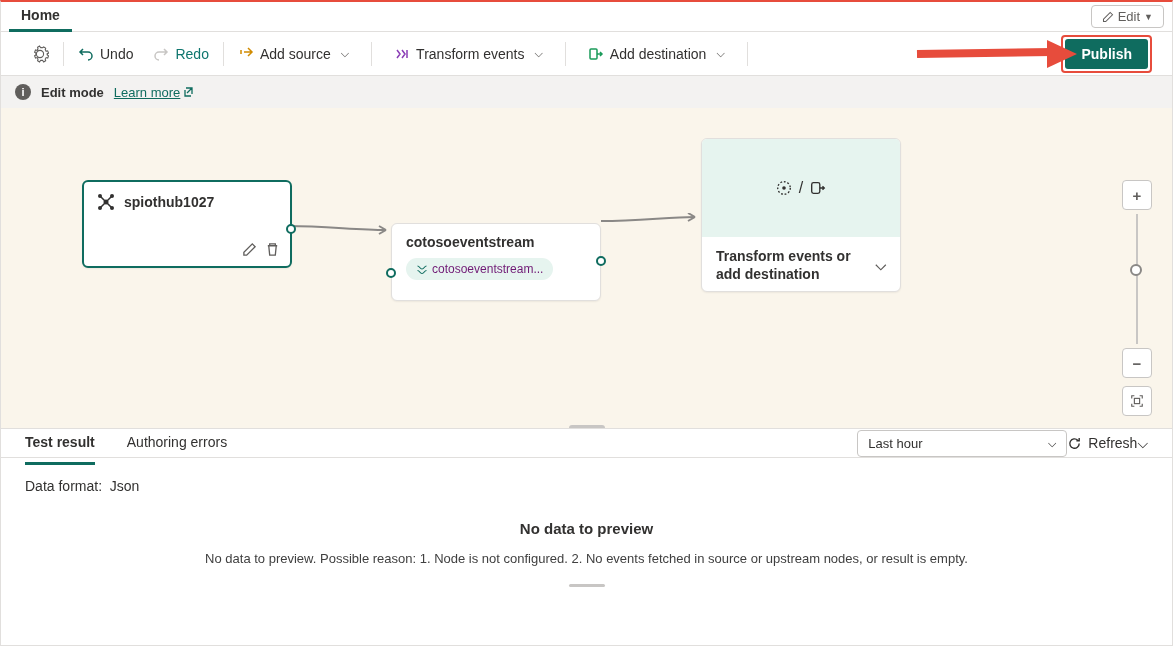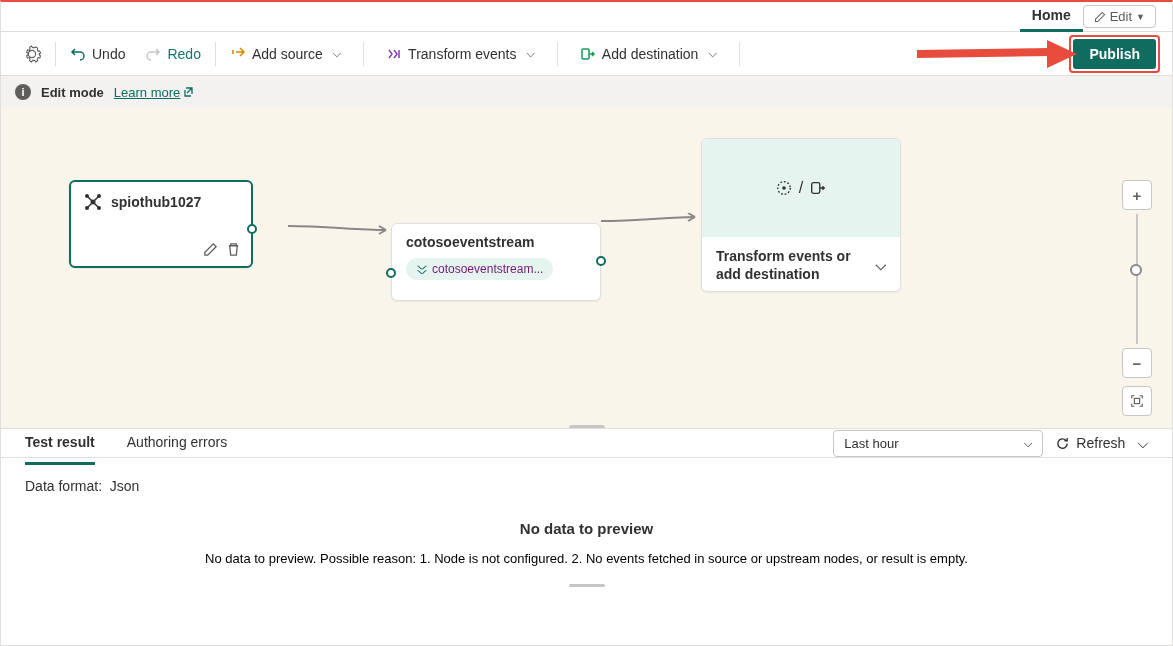--- a/index.html
+++ b/index.html
@@ -13,23 +13,23 @@
   overflow: hidden;
   position: relative;
   border: 1px solid #e1dfdd;
   border-top: 2px solid #e74c3c;
 }
 
 
 .top-tabs {
   display: flex;
   align-items: center;
-  justify-content: flex-end;
+  justify-content: space-between;
   height: 30px;
-  padding: 0 16px;
+  padding: 0 8px;
   border-bottom: 1px solid #e1dfdd;
 }
 .tab-left { display: flex; align-items: center; gap: 8px; }
 .tab {
   padding: 6px 12px;
   font-size: 14px;
   font-weight: 600;
   cursor: pointer;
   border-bottom: 3px solid transparent;
 }
@@ -44,21 +44,21 @@
   border-radius: 4px;
   cursor: pointer;
   color: #605e5c;
 }
 
 
 .toolbar {
   display: flex;
   align-items: center;
   height: 44px;
-  padding: 0 12px;
+  padding: 0 20px;
   border-bottom: 1px solid #e1dfdd;
   position: relative;
   gap: 0;
 }
 .tb-btn {
   display: flex;
   align-items: center;
   gap: 6px;
   padding: 6px 10px;
   cursor: pointer;
@@ -141,21 +141,21 @@
   box-shadow: 0 1px 2px rgba(0,0,0,0.06);
 }
 .node.selected { border: 2px solid #0f6c5f; }
 .port {
   width: 10px; height: 10px;
   border: 2px solid #0f6c5f;
   background: #fff;
   border-radius: 50%;
   position: absolute;
 }
-.node1 { left: 68px; top: 72px; width: 184px; height: 88px; }
+.node1 { left: 81px; top: 72px; width: 210px; height: 88px; }
 .node1 .title-row { display: flex; align-items: center; gap: 8px; padding: 10px 12px; font-weight: 600; font-size: 14px;}
 .node1-icons { position: absolute; bottom: 6px; right: 10px; display: flex; gap: 8px; }
 .node1-icons span { cursor: pointer; color: #605e5c; font-size: 15px;}
 .node2 { left: 390px; top: 75px; width: 210px; height: 78px; padding: 10px 14px; margin-top: 40px;}
 .node2 .nt { font-weight: 600; font-size: 14px; margin-bottom: 8px;}
 .pill {
   display: inline-flex;
   align-items: center;
   gap: 4px;
   background: #e6f4ef;
@@ -249,21 +249,21 @@
   gap: 32px;
 }
 .btab {
   font-size: 14px;
   padding: 12px 0;
   cursor: pointer;
   border-bottom: 3px solid transparent;
   margin-bottom: -1px;
 }
 .btab.active { border-bottom-color: #0f6c5f; font-weight: 600;}
-.btabs-right { margin-left: auto; display: flex; align-items: center; gap: 12px;}
+.btabs-right { margin-left: auto; display: flex; align-items: center; gap: 0;}
 .dd {
   border: 1px solid #c8c6c4;
   border-radius: 4px;
   padding: 5px 10px;
   width: 210px;
   display: flex;
   justify-content: space-between;
   align-items: center;
   cursor: pointer;
   font-size: 13px;
@@ -285,21 +285,21 @@
   display: flex;
   gap: 24px;
   align-items: center;
   margin-bottom: 26px;
   text-align: left;
   font-size: 14px;
 }
 .brow1 .lbl { color: #323130;}
 .brow1 .bold { font-weight: 600;}
 .nd-title { font-weight: 600; font-size: 15px; margin-bottom: 14px;}
-.nd-sub { color: #000000; font-size: 13px;}
+.nd-sub { color: #404040; font-size: 13px;}
 .grab {
   width: 36px; height: 3px;
   background: #c8c6c4;
   border-radius: 2px;
   margin: 18px auto 0;
 }
 </style>
 </head>
 <body>
 

